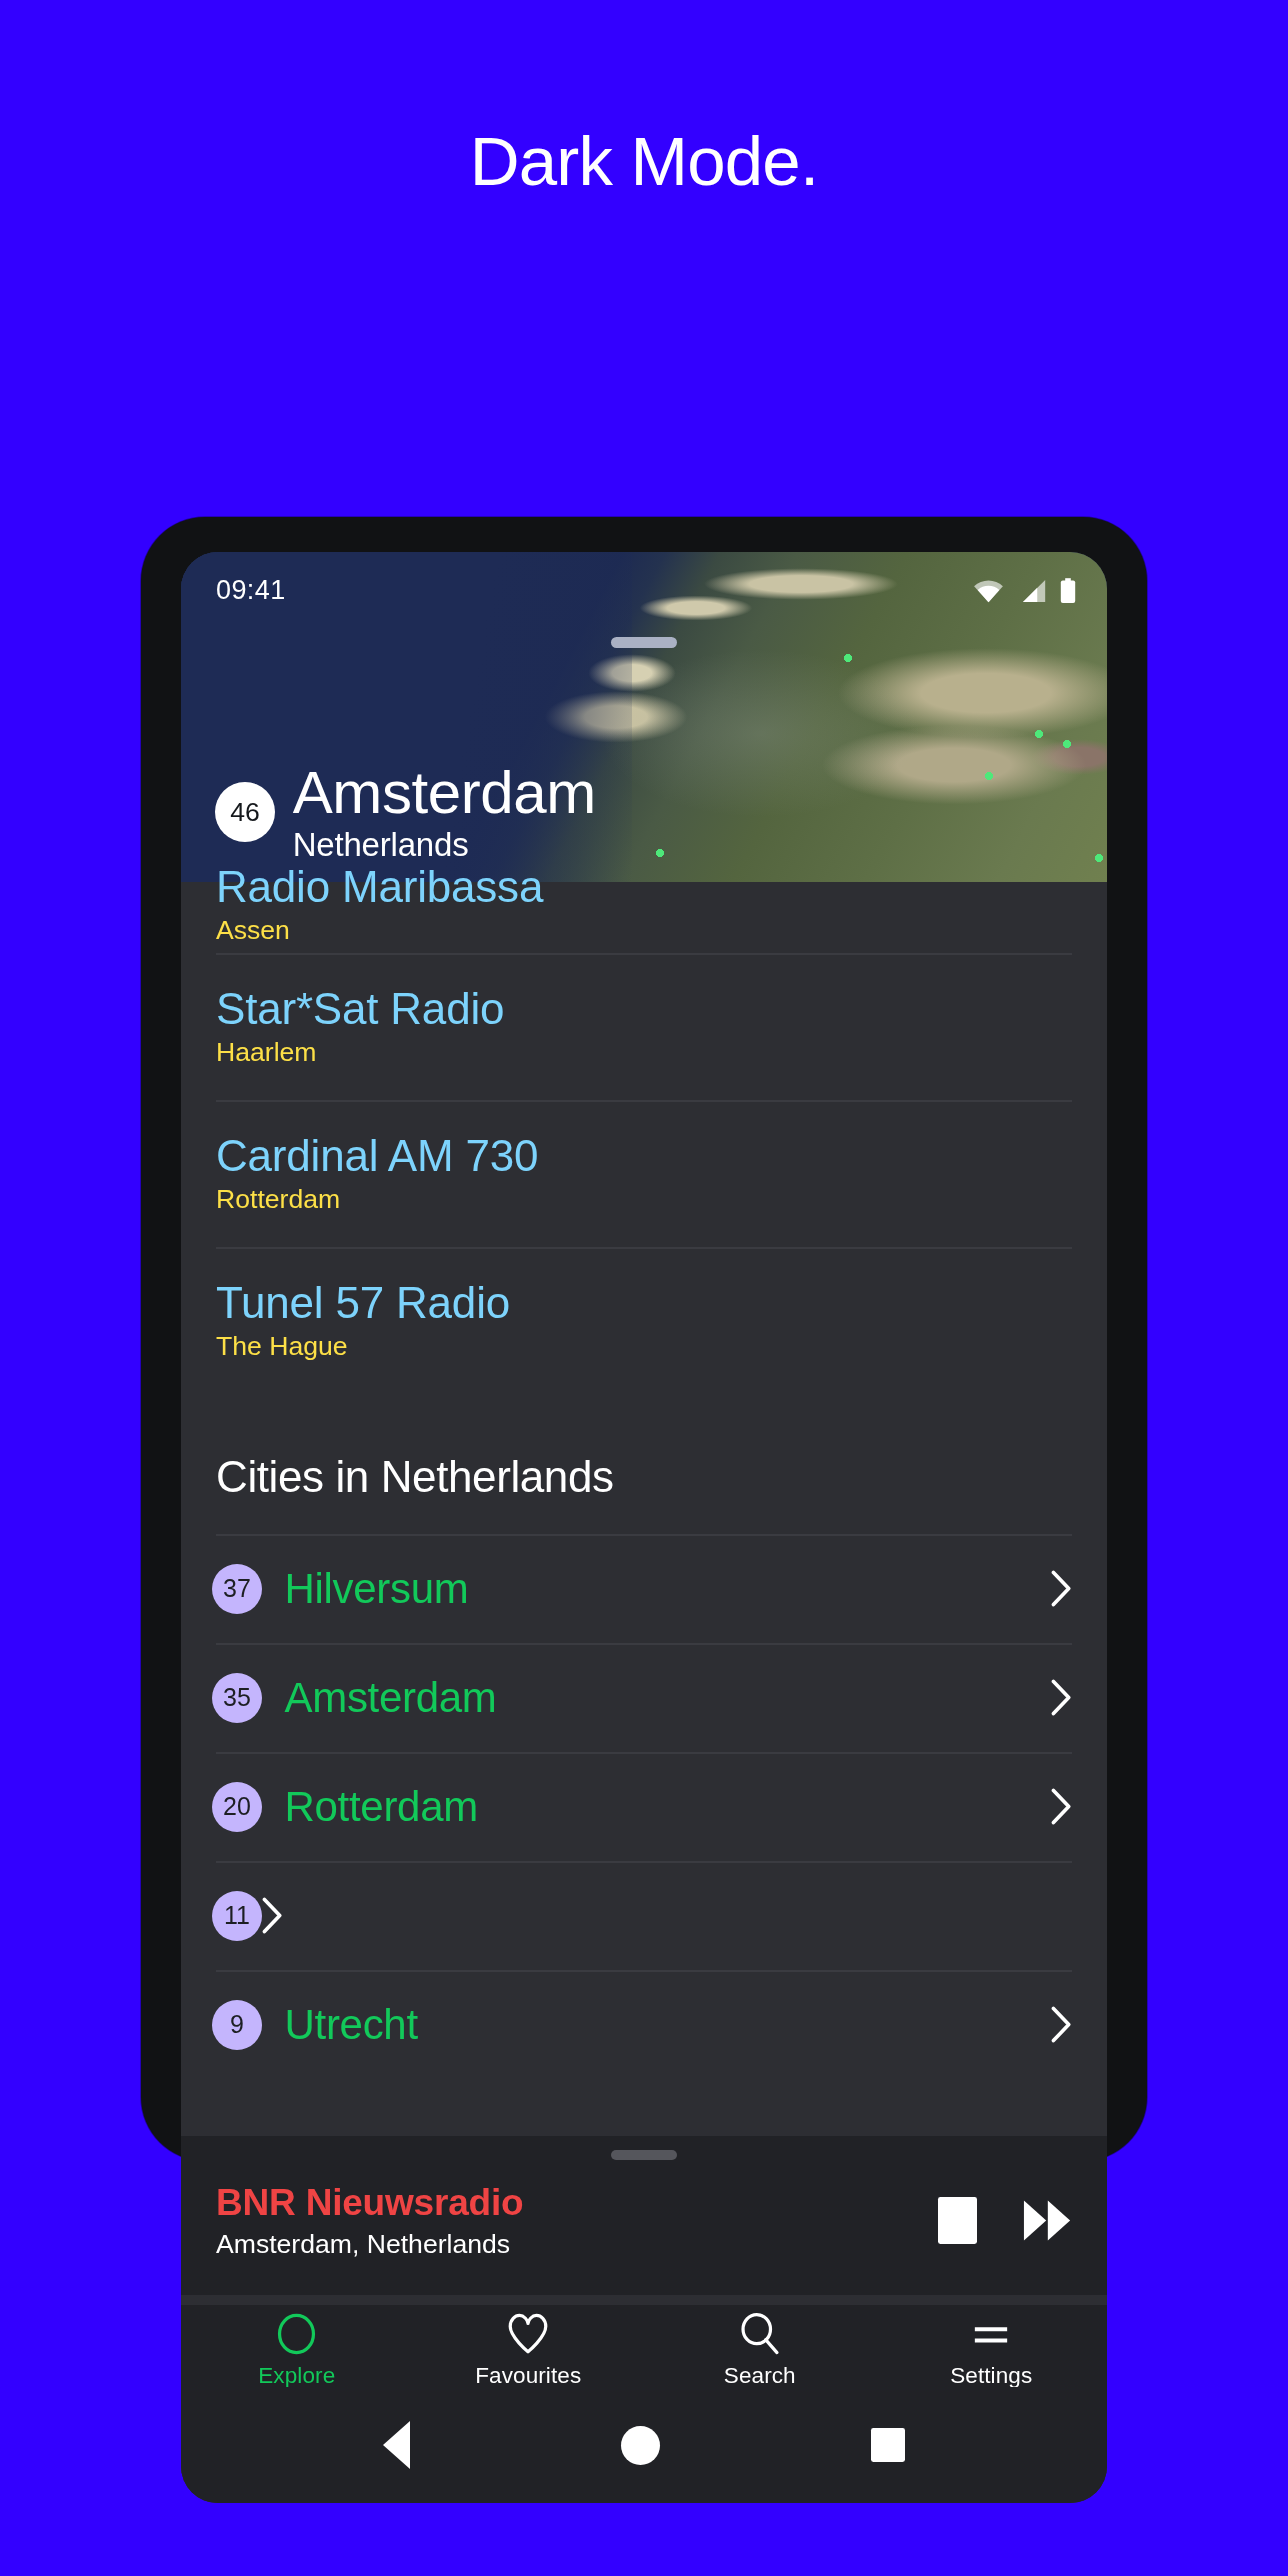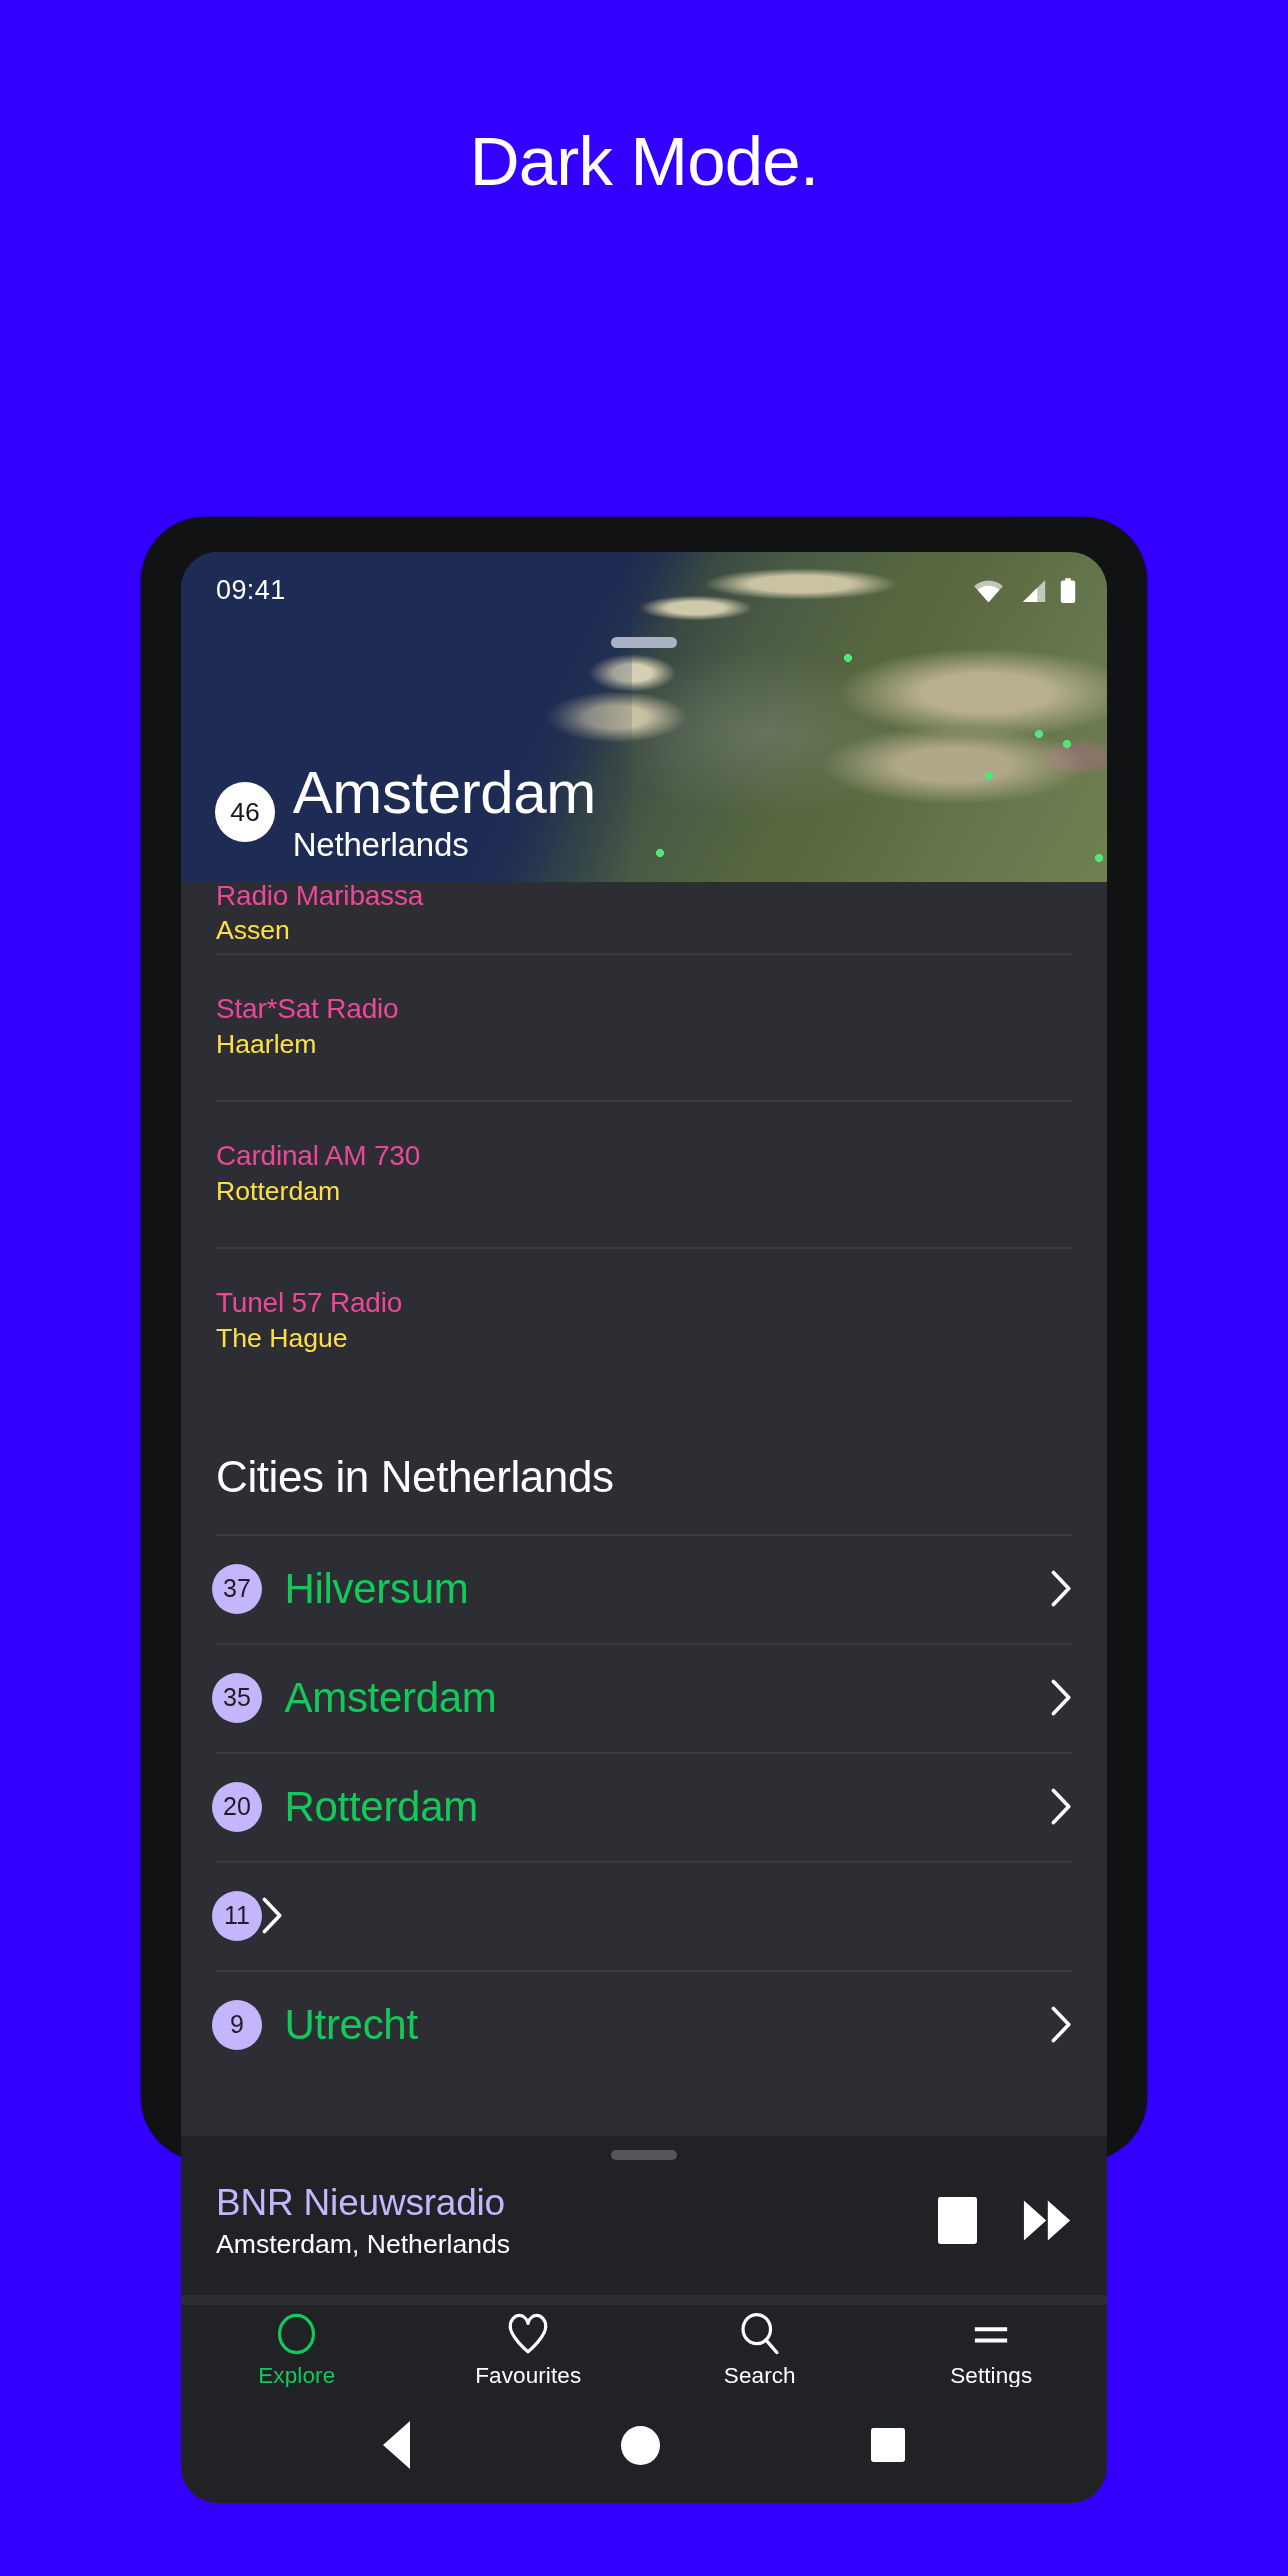--- a/index.html
+++ b/index.html
@@ -139,21 +139,21 @@
   }
 
   .station-row {
     position:relative;
     padding:0 0 0 35px;
     height:147px;
     display:flex; flex-direction:column; justify-content:center;
   }
   .station-row.clipped { height:71px; justify-content:flex-end; padding-bottom:8px; }
   .station-name {
-    color:#ec4899; font-size:28px; font-weight:300;
+    color:#7dd3fc; font-size:44px; font-weight:300;
     letter-spacing:-0.2px; line-height:1.05;
   }
   .station-city {
     color:#fde047; font-size:26.6px; font-weight:300;
     margin-top:7.2px; line-height:1.05;
   }
   .divider {
     position:absolute; left:35px; right:35px; bottom:0;
     height:1.6px; background:#3a3b41;
   }
@@ -191,21 +191,21 @@
     display:flex; align-items:center;
     padding:0 35px 0 35px;
   }
   .player-handle {
     position:absolute; left:50%; transform:translateX(-50%);
     top:13.7px; width:66px; height:10.5px;
     background:#55565c; border-radius:5.6px;
   }
   .player-meta { display:flex; flex-direction:column; flex:1 1 auto; padding-top:11.3px; }
   .player-station {
-    color:#c4b5fd; font-size:37px; font-weight:400;
+    color:#ef4444; font-size:37px; font-weight:700;
     letter-spacing:-0.2px; line-height:1.1;
   }
   .player-location {
     color:#FFFFFF; font-size:26.6px; font-weight:300;
     margin-top:6.4px; line-height:1.1;
   }
   .player-controls { display:flex; align-items:center; gap:45px; padding-top:9.7px; }
   .btn-stop { width:39px; height:47px; background:#FFFFFF; border-radius:2.4px; }
   .btn-next { width:50px; height:43px; }
 

